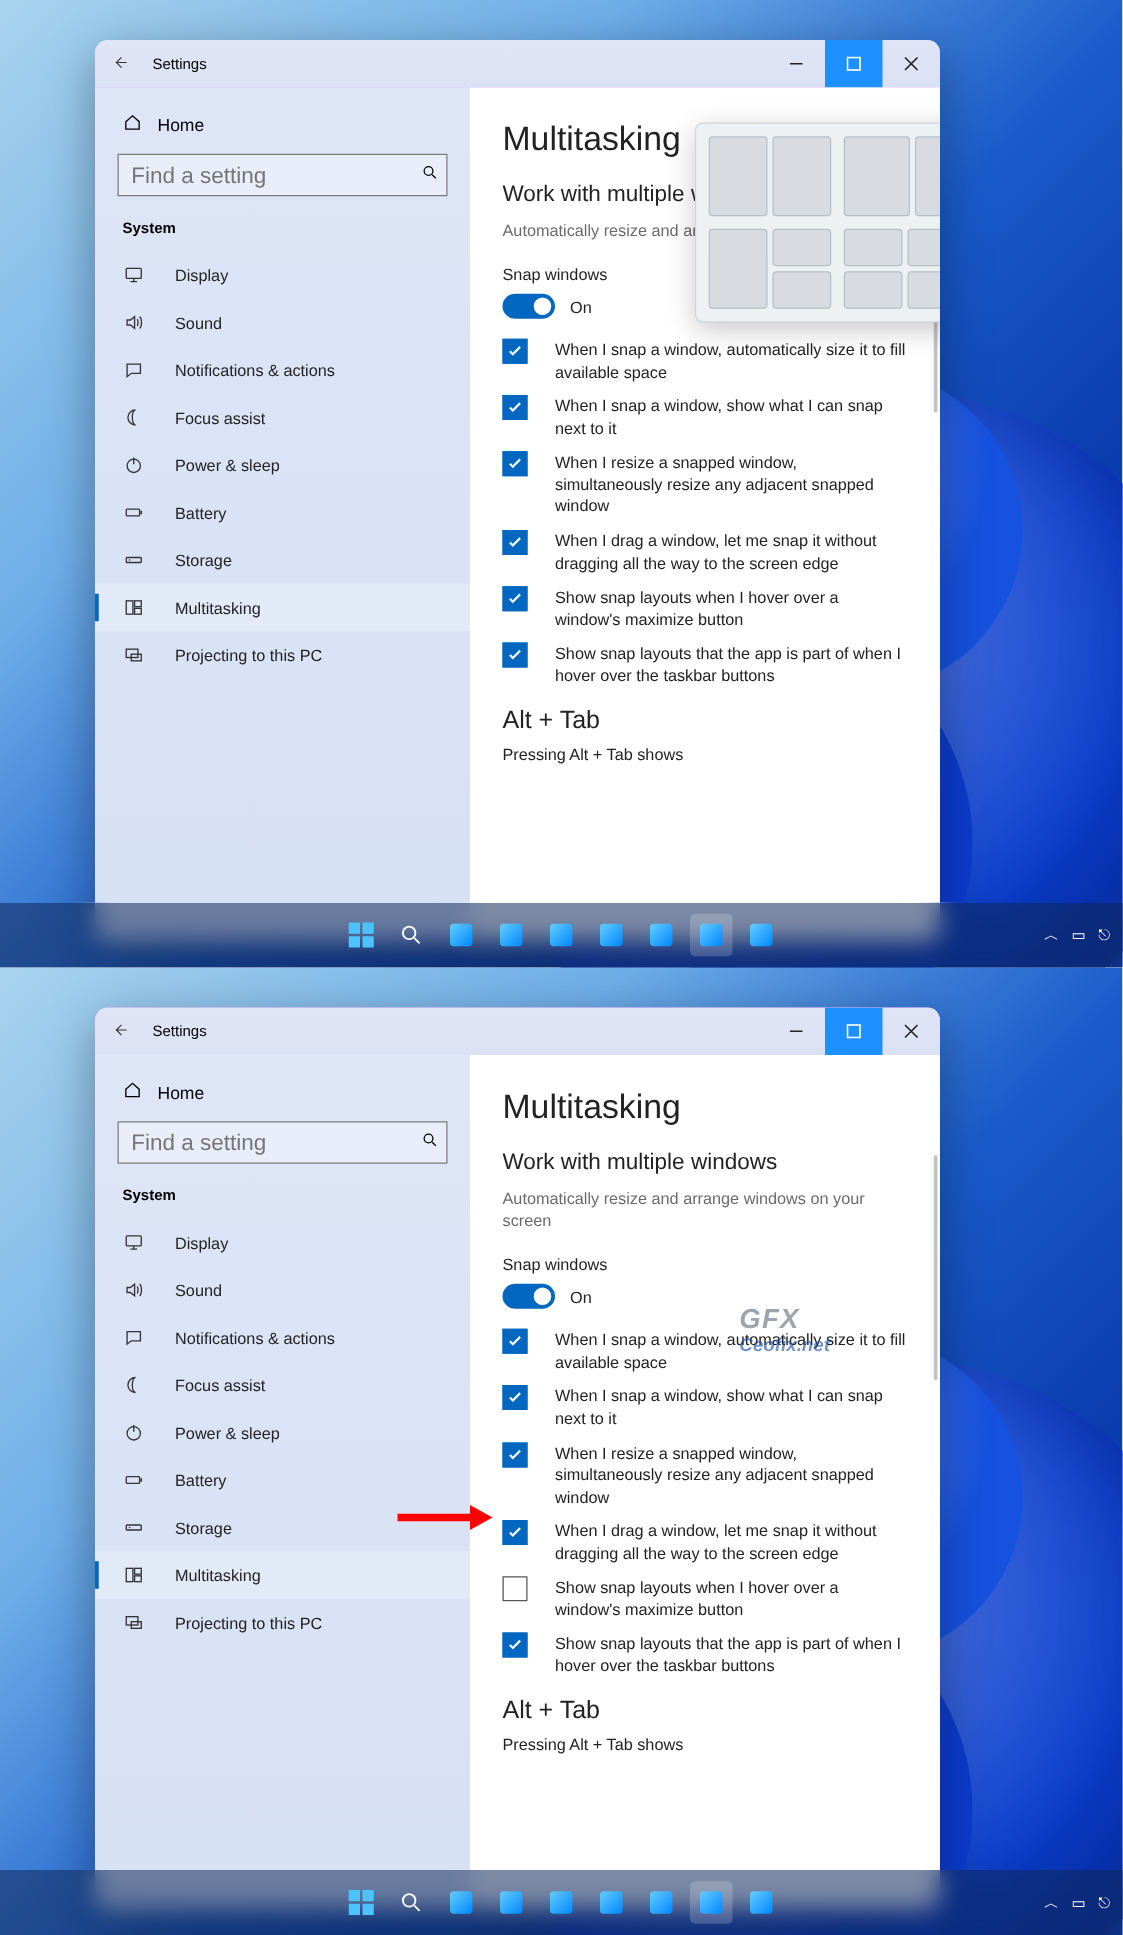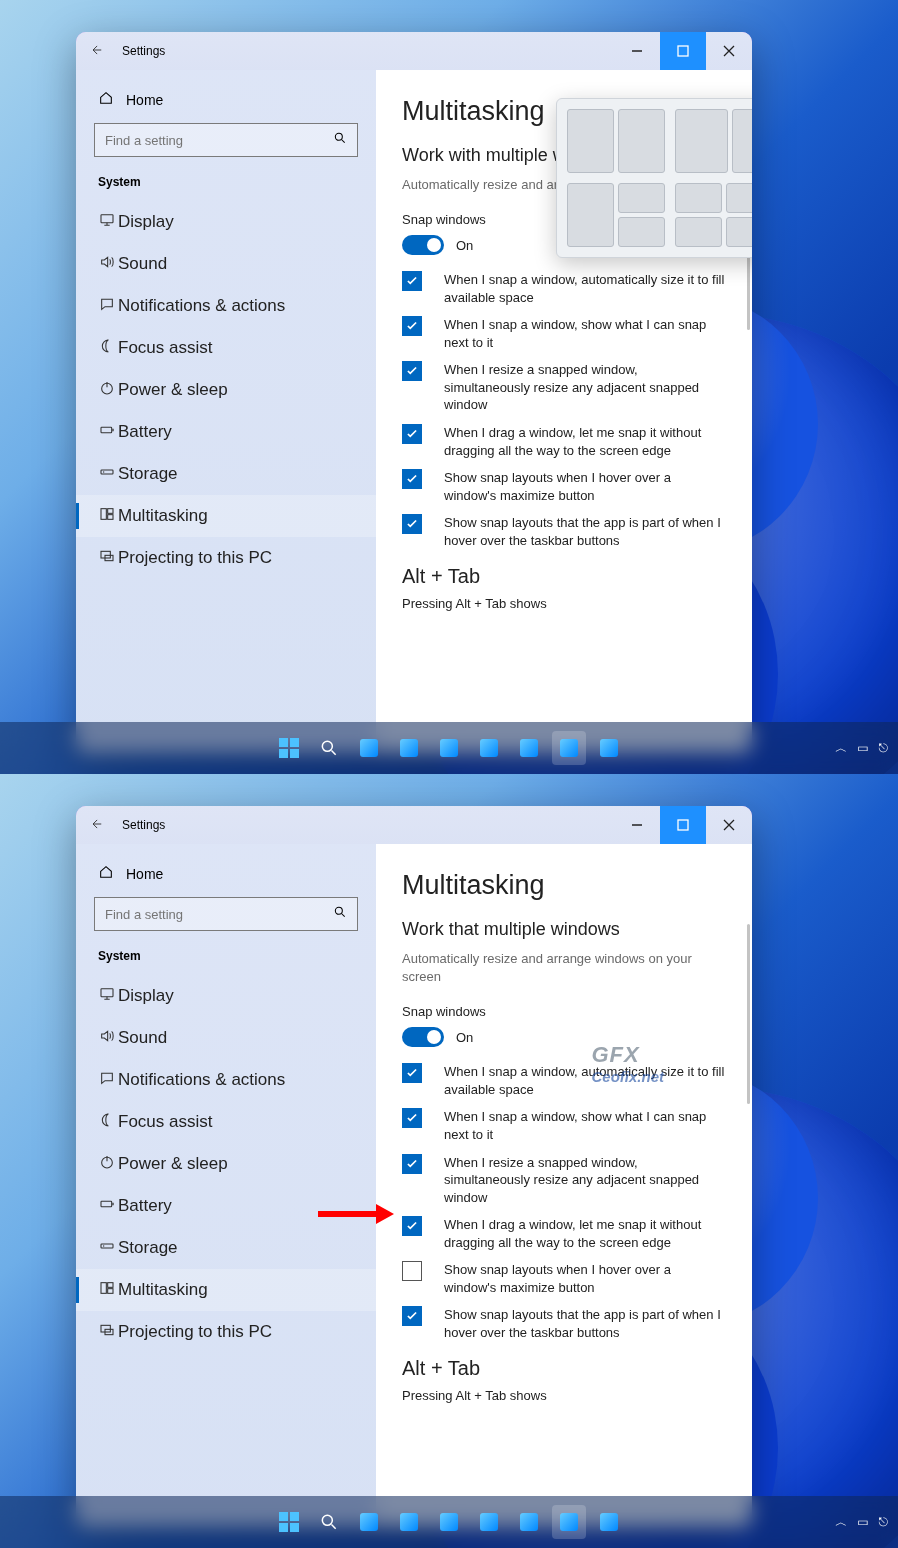--- a/index.html
+++ b/index.html
@@ -23,23 +23,23 @@
 .tb-back{width:40px;text-align:center;color:#333}
 .tb-title{flex:0 0 auto;padding-left:6px}
 .tb-spacer{flex:1}
 .tb-btn{width:46px;height:38px;display:flex;align-items:center;justify-content:center;color:#222}
 .tb-btn.max{background:#1e90ff;color:#fff}
 .body{flex:1;display:flex;min-height:0}
 .sidebar{width:300px;background:linear-gradient(180deg,rgba(220,232,246,.95),rgba(214,228,244,.95));padding:12px 0 0 0;overflow:hidden}
 .home-row{display:flex;align-items:center;gap:12px;padding:8px 22px 14px;font-size:14px}
 .search-wrap{margin:0 18px 14px}
 .search{display:flex;align-items:center;border:1px solid #7a7a7a;background:rgba(255,255,255,.35);height:34px;padding:0 10px}
-.search input{flex:1;border:none;background:transparent;outline:none;font-size:13px;color:#555}
+.search input{flex:1;border:none;background:transparent;outline:none;font-size:18px;color:#555}
 .sec-head{padding:4px 22px 12px;font-weight:600;font-size:12px}
-.nav-item{display:flex;align-items:flex-start;gap:2px;padding:11px 22px;font-size:17px;color:#222;position:relative;cursor:pointer}
+.nav-item{display:flex;align-items:center;gap:24px;padding:11px 22px;font-size:13px;color:#222;position:relative;cursor:pointer}
 .nav-item .ic{width:18px;display:flex;justify-content:center;color:#333}
 .nav-item.selected::before{content:"";position:absolute;left:0;top:8px;bottom:8px;width:3px;background:#0067c0}
 .nav-item.selected{background:rgba(255,255,255,.25)}
 .content{flex:1;background:#fff;padding:26px 26px 0;overflow:hidden;position:relative;font-size:13px;color:#222}
 .content h1{font-weight:400;font-size:27px;margin-bottom:18px}
 .content h2{font-weight:400;font-size:18px;margin-bottom:10px}
 .content .desc{color:#6a6a6a;font-size:13px;margin-bottom:18px;line-height:1.4}
 .lbl{font-size:13px;margin-bottom:8px}
 .toggle-row{display:flex;align-items:center;gap:12px;margin-bottom:16px}
 .toggle{width:42px;height:20px;border-radius:10px;background:#0067c0;position:relative}
@@ -479,21 +479,21 @@
                 <svg width="16" height="16">
                   <use href="#i-project"></use>
                 </svg>
               </span>
    <span>Projecting to this PC</span>
   </div>
     </div>
     <div class="content">
      <div class="scroll-ind"></div>
      <h1>Multitasking</h1>
-     <h2>Work that multiple windows</h2>
+     <h2>Work with multiple windows</h2>
      <div class="desc">Automatically resize and arrange windows on your screen</div>
      <div class="lbl">Snap windows</div>
      <div class="toggle-row">
       <div class="toggle"></div>
       <span>On</span>
      </div>
      <div class="chk-row">
    <div class="chk ">
                 <svg width="14" height="14">
                   <use href="#i-check"></use>

